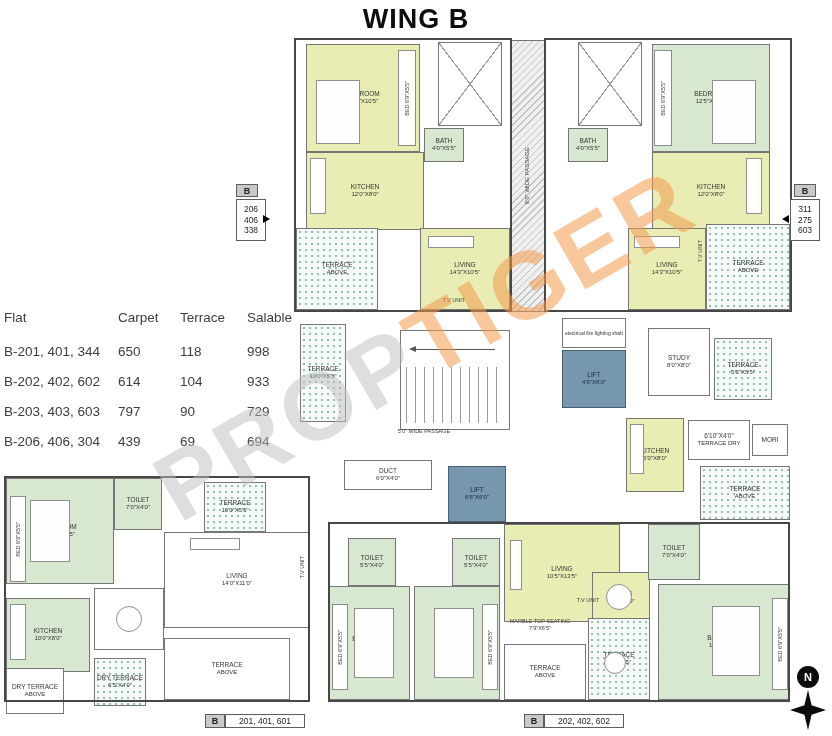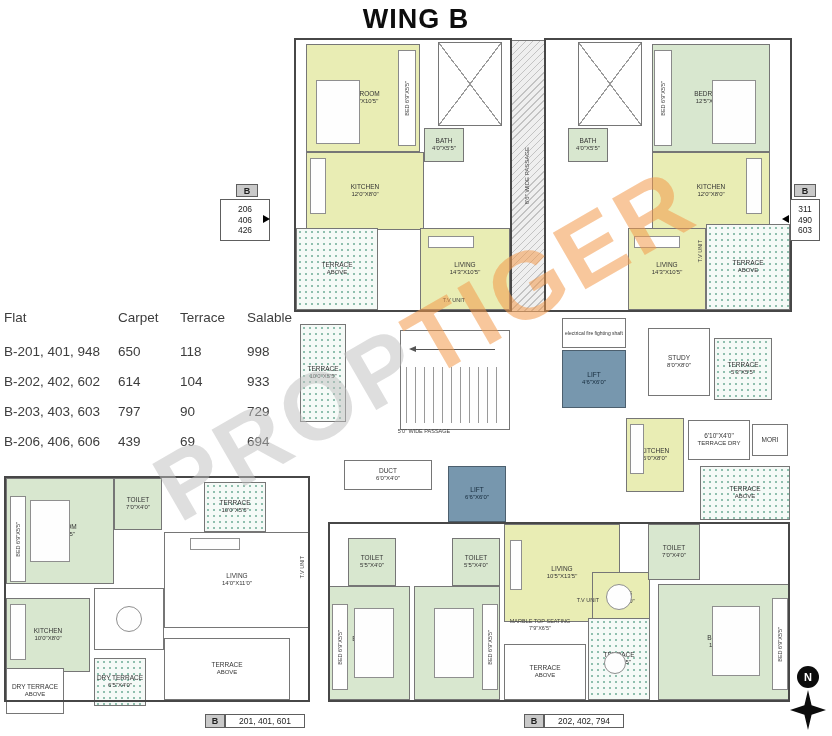--- a/index.html
+++ b/index.html
@@ -312,65 +312,65 @@
   <div class="outline" style="left:544px;top:38px;width:248px;height:274px"></div>
   <div class="outline" style="left:4px;top:476px;width:306px;height:226px"></div>
   <div class="outline" style="left:328px;top:522px;width:462px;height:180px"></div>
 
   <div class="flat-table">
     <div class="cell">Flat</div>
     <div class="cell">Carpet</div>
     <div class="cell">Terrace</div>
     <div class="cell">Salable</div>
 
-    <div class="cell">B-201, 401, 948</div>
+    <div class="cell">B-201, 401, 344</div>
     <div class="cell">650</div>
     <div class="cell">118</div>
     <div class="cell">998</div>
 
     <div class="cell">B-202, 402, 602</div>
     <div class="cell">614</div>
     <div class="cell">104</div>
     <div class="cell">933</div>
 
     <div class="cell">B-203, 403, 603</div>
     <div class="cell">797</div>
     <div class="cell">90</div>
     <div class="cell">729</div>
 
-    <div class="cell">B-206, 406, 606</div>
+    <div class="cell">B-206, 406, 304</div>
     <div class="cell">439</div>
     <div class="cell">69</div>
     <div class="cell">694</div>
   </div>
 
   <div class="mk-b" style="left:236px;top:184px;width:22px;height:13px">B</div>
-  <div class="mk-box" style="left:220px;top:199px;width:50px;height:42px">
+  <div class="mk-box" style="left:236px;top:199px;width:30px;height:42px">
     <span>206</span>
     <span>406</span>
-    <span>426</span>
+    <span>338</span>
   </div>
   <div class="mk-arrow-r" style="left:263px;top:215px"></div>
 
   <div class="mk-b" style="left:794px;top:184px;width:22px;height:13px">B</div>
   <div class="mk-box" style="left:790px;top:199px;width:30px;height:42px">
     <span>311</span>
-    <span>490</span>
+    <span>275</span>
     <span>603</span>
   </div>
   <div class="mk-arrow-l" style="left:782px;top:215px"></div>
 
   <div class="mk-b" style="left:205px;top:714px;width:20px;height:14px">B</div>
   <div class="mk-box mk-row" style="left:225px;top:714px;width:80px;height:14px">
     <span>201, 401, 601</span>
   </div>
 
   <div class="mk-b" style="left:524px;top:714px;width:20px;height:14px">B</div>
   <div class="mk-box mk-row" style="left:544px;top:714px;width:80px;height:14px">
-    <span>202, 402, 794</span>
+    <span>202, 402, 602</span>
   </div>
 
   <div class="compass">
     <div class="compass-circle">N</div>
     <div class="compass-star"></div>
   </div>
 
   <div class="watermark">
     <span>PROP</span><span class="wm2">TIGER</span>
   </div>

